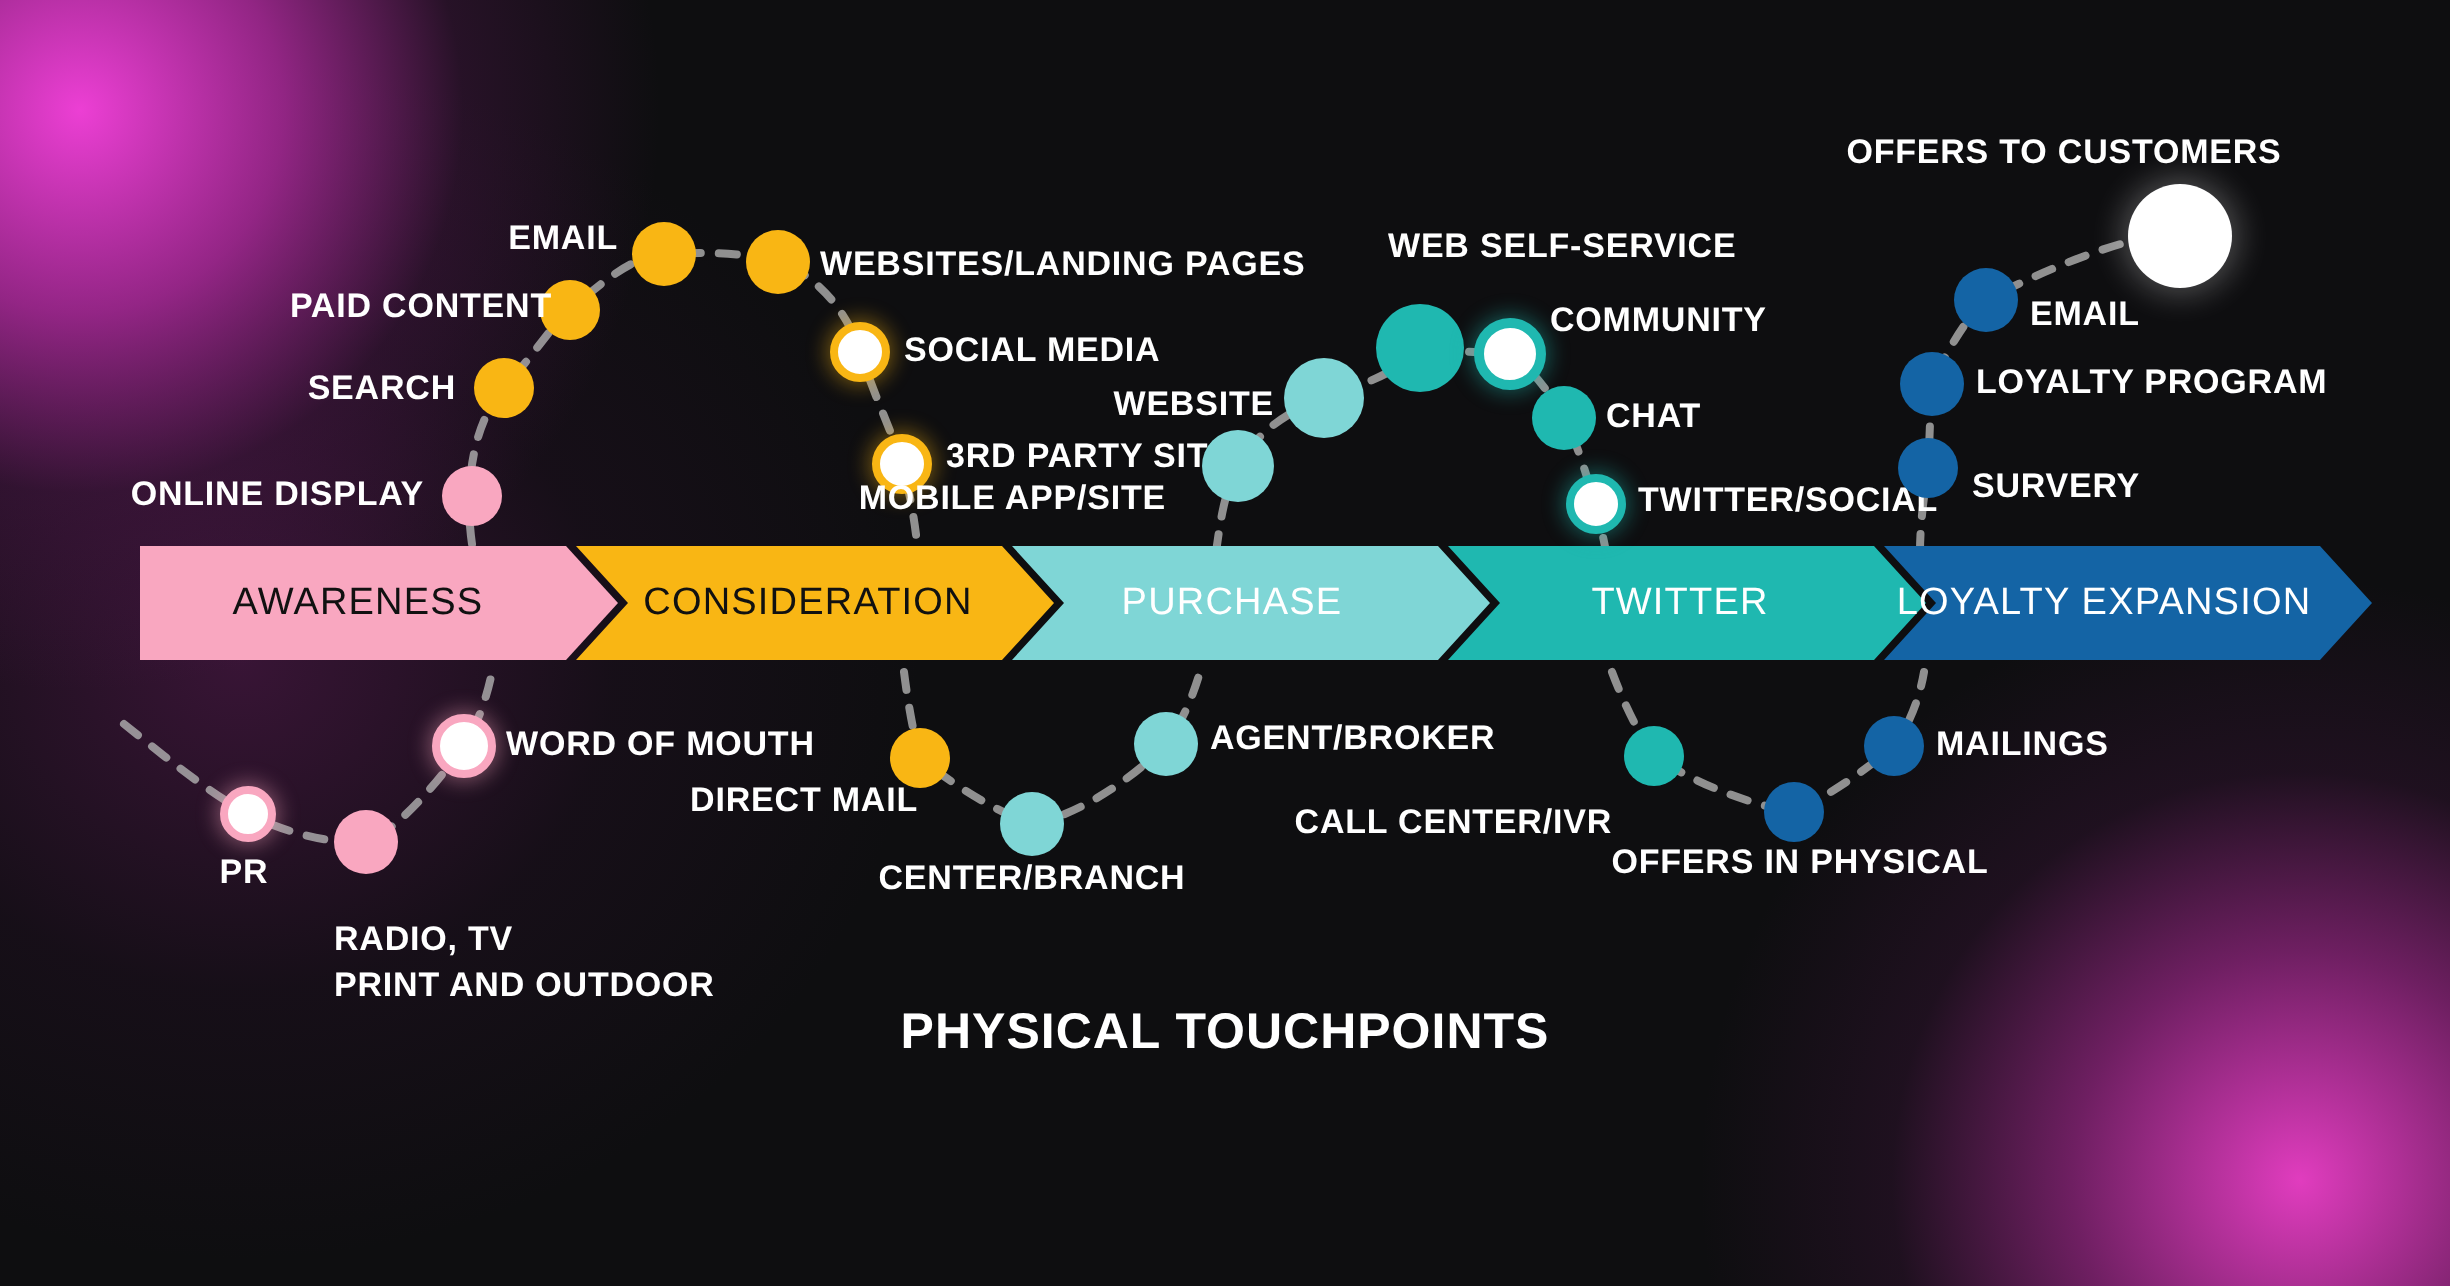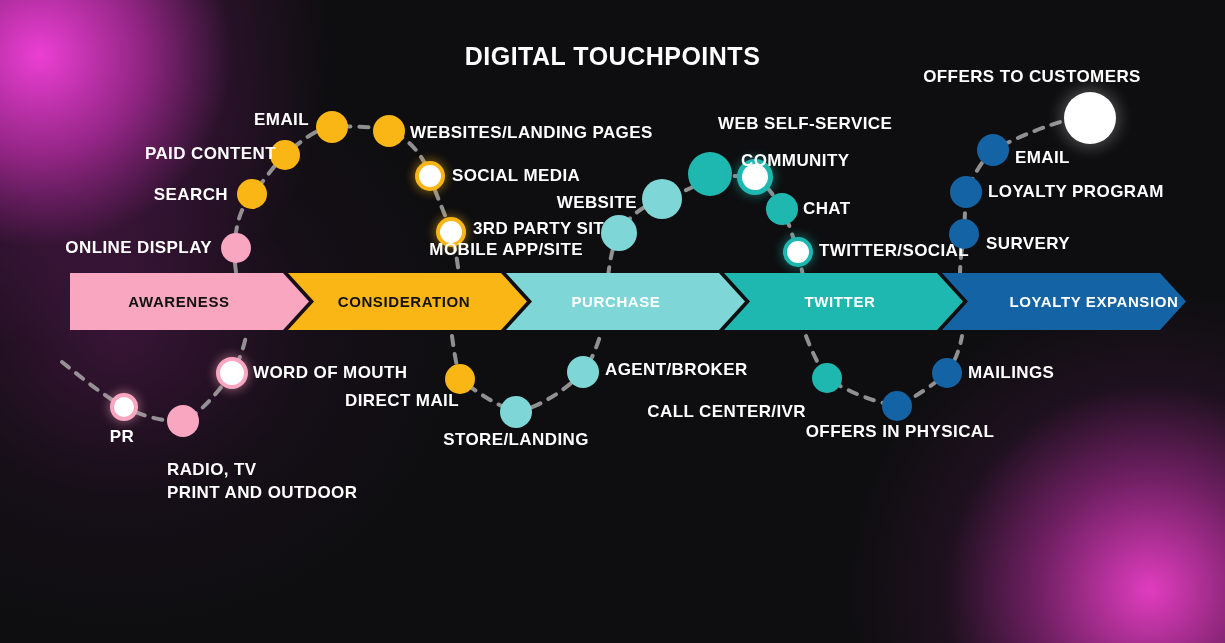--- a/index.html
+++ b/index.html
@@ -34,21 +34,21 @@
   #curve-layer{pointer-events:none;}
 
   
   #banner{position:absolute;left:70px;top:273px;width:1090px;height:57px;}
   .stage{
     position:absolute;top:0;height:57px;
     display:flex;align-items:center;justify-content:center;
   }
   .stage .stage-label{
     position:relative;z-index:2;
-    font-size:15px;font-weight:bold;letter-spacing:.6px;
+    font-size:19px;font-weight:normal;letter-spacing:.6px;
     white-space:nowrap;
   }
 
   
   .dot{
     position:absolute;border-radius:50%;
     box-sizing:border-box;
     transform:translate(-50%,-50%);
   }
   .dot.earned{background:#fff;}
@@ -64,22 +64,22 @@
   .node-label.center{transform:translate(-50%,-50%);text-align:center;}
 
   
   #footer{position:absolute;left:0;right:0;bottom:0;height:110px;}
 </style>
 </head>
 <body>
 
 <div id="stage">
 
-  <div class="section-title" id="title-digital">DIGITAL TOUCHPOINTS</div>
 
+  <div class="section-title" id="title-physical">PHYSICAL TOUCHPOINTS</div>
 
   <svg class="layer" id="curve-layer" viewBox="0 0 1225 643">
     <g fill="none" stroke="#B5B5B5" stroke-width="4" stroke-linecap="round" stroke-dasharray="9 9" opacity="0.78">
 
       <path d="M 236 272 C 232 244 236 212 252 194 C 268 176 278 160 285 155 C 300 142 316 128 332 127 C 352 126 372 126 389 131 C 408 137 424 156 430 176 C 438 200 446 216 451 232 C 456 250 458 266 459 276"></path>
 
       <path d="M 608 276 C 610 262 612 246 619 233 C 628 216 645 205 662 199 C 682 192 700 186 710 174 C 726 176 742 176 755 177 C 766 184 776 198 782 209 C 790 224 794 242 798 252 C 800 262 802 270 803 276"></path>
 
       <path d="M 960 276 C 960 262 962 248 964 234 C 965 218 965 204 966 192 C 974 174 984 158 993 150 C 1020 136 1050 124 1068 120"></path>
 
@@ -107,21 +107,21 @@
         </div>
         <div class="stage" style="left: 218px; width: 218px;">
           <span class="stage-label" style="color: rgb(17, 17, 17); margin-left: 14px;">CONSIDERATION</span>
         </div>
         <div class="stage" style="left: 436px; width: 218px;">
           <span class="stage-label" style="color: rgb(255, 255, 255); margin-left: 2px;">PURCHASE</span>
         </div>
         <div class="stage" style="left: 654px; width: 218px;">
           <span class="stage-label" style="color: rgb(255, 255, 255); margin-left: 14px;">TWITTER</span>
         </div>
-        <div class="stage" style="left: 908px; width: 218px;">
+        <div class="stage" style="left: 866px; width: 218px;">
           <span class="stage-label" style="color: rgb(255, 255, 255); margin-left: 14px;">LOYALTY EXPANSION</span>
         </div>
       </div>
   </div>
 
   <div id="nodes-digital">
       <div class="dot" style="width: 30px; height: 30px; left: 236px; top: 248px; background: rgb(249, 167, 192);"></div>
       <div class="node-label left" style="left: 212px; top: 248px;">ONLINE DISPLAY</div>
       <div class="dot" style="width: 30px; height: 30px; left: 252px; top: 194px; background: rgb(249, 182, 20);"></div>
       <div class="node-label left" style="left: 228px; top: 195px;">SEARCH</div>
@@ -133,23 +133,23 @@
       <div class="node-label right" style="left: 410px; top: 133px;">WEBSITES/LANDING PAGES</div>
       <div class="dot earned" style="width: 30px; height: 30px; left: 430px; top: 176px; background: rgb(255, 255, 255); border: 4px solid rgb(249, 182, 20); box-shadow: rgba(249, 182, 20, 0.4) 0px 0px 10px 2px;"></div>
       <div class="node-label right" style="left: 452px; top: 176px;">SOCIAL MEDIA</div>
       <div class="dot earned" style="width: 30px; height: 30px; left: 451px; top: 232px; background: rgb(255, 255, 255); border: 4px solid rgb(249, 182, 20); box-shadow: rgba(249, 182, 20, 0.4) 0px 0px 10px 2px;"></div>
       <div class="node-label right" style="left: 473px; top: 229px;">3RD PARTY SITES</div>
       <div class="dot" style="width: 36px; height: 36px; left: 619px; top: 233px; background: rgb(127, 214, 214);"></div>
       <div class="node-label left" style="left: 583px; top: 250px;">MOBILE APP/SITE</div>
       <div class="dot" style="width: 40px; height: 40px; left: 662px; top: 199px; background: rgb(127, 214, 214);"></div>
       <div class="node-label left" style="left: 637px; top: 203px;">WEBSITE</div>
       <div class="dot" style="width: 44px; height: 44px; left: 710px; top: 174px; background: rgb(31, 184, 176);"></div>
-      <div class="node-label right" style="left: 718px; top: 124px;">WEB SELF-SERVICE</div>
+      <div class="node-label right" style="left: 694px; top: 124px;">WEB SELF-SERVICE</div>
       <div class="dot earned" style="width: 36px; height: 36px; left: 755px; top: 177px; background: rgb(255, 255, 255); border: 5px solid rgb(31, 184, 176); box-shadow: rgba(31, 184, 176, 0.4) 0px 0px 10px 2px;"></div>
-      <div class="node-label right" style="left: 741px; top: 161px;">COMMUNITY</div>
+      <div class="node-label right" style="left: 775px; top: 161px;">COMMUNITY</div>
       <div class="dot" style="width: 32px; height: 32px; left: 782px; top: 209px; background: rgb(31, 184, 176);"></div>
       <div class="node-label right" style="left: 803px; top: 209px;">CHAT</div>
       <div class="dot earned" style="width: 30px; height: 30px; left: 798px; top: 252px; background: rgb(255, 255, 255); border: 4px solid rgb(31, 184, 176); box-shadow: rgba(31, 184, 176, 0.4) 0px 0px 10px 2px;"></div>
       <div class="node-label right" style="left: 819px; top: 251px;">TWITTER/SOCIAL</div>
       <div class="dot" style="width: 30px; height: 30px; left: 964px; top: 234px; background: rgb(20, 100, 165);"></div>
       <div class="node-label right" style="left: 986px; top: 244px;">SURVERY</div>
       <div class="dot" style="width: 32px; height: 32px; left: 966px; top: 192px; background: rgb(20, 100, 165);"></div>
       <div class="node-label right" style="left: 988px; top: 192px;">LOYALTY PROGRAM</div>
       <div class="dot" style="width: 32px; height: 32px; left: 993px; top: 150px; background: rgb(20, 100, 165);"></div>
       <div class="node-label right" style="left: 1015px; top: 158px;">EMAIL</div>
@@ -160,21 +160,21 @@
       <div class="dot earned" style="width: 28px; height: 28px; left: 124px; top: 407px; background: rgb(255, 255, 255); border: 4px solid rgb(249, 167, 192); box-shadow: rgba(249, 167, 192, 0.4) 0px 0px 10px 2px;"></div>
       <div class="node-label center" style="left: 122px; top: 437px;">PR</div>
       <div class="dot" style="width: 32px; height: 32px; left: 183px; top: 421px; background: rgb(249, 167, 192);"></div>
       <div class="node-label" style="left: 167px; top: 459px; transform: translateY(0px);">RADIO, TV
 PRINT AND OUTDOOR</div>
       <div class="dot earned" style="width: 32px; height: 32px; left: 232px; top: 373px; background: rgb(255, 255, 255); border: 4px solid rgb(249, 167, 192); box-shadow: rgba(249, 167, 192, 0.4) 0px 0px 10px 2px;"></div>
       <div class="node-label right" style="left: 253px; top: 373px;">WORD OF MOUTH</div>
       <div class="dot" style="width: 30px; height: 30px; left: 460px; top: 379px; background: rgb(249, 182, 20);"></div>
       <div class="node-label left" style="left: 437px; top: 401px; margin-left: 22px;">DIRECT MAIL</div>
       <div class="dot" style="width: 32px; height: 32px; left: 516px; top: 412px; background: rgb(127, 214, 214);"></div>
-      <div class="node-label center" style="left: 516px; top: 440px;">STORE/LANDING</div>
+      <div class="node-label center" style="left: 516px; top: 440px;">CENTER/BRANCH</div>
       <div class="dot" style="width: 32px; height: 32px; left: 583px; top: 372px; background: rgb(127, 214, 214);"></div>
       <div class="node-label right" style="left: 605px; top: 370px;">AGENT/BROKER</div>
       <div class="dot" style="width: 30px; height: 30px; left: 827px; top: 378px; background: rgb(31, 184, 176);"></div>
       <div class="node-label left" style="left: 806px; top: 412px;">CALL CENTER/IVR</div>
       <div class="dot" style="width: 30px; height: 30px; left: 897px; top: 406px; background: rgb(20, 100, 165);"></div>
       <div class="node-label center" style="left: 900px; top: 432px;">OFFERS IN PHYSICAL</div>
       <div class="dot" style="width: 30px; height: 30px; left: 947px; top: 373px; background: rgb(20, 100, 165);"></div>
       <div class="node-label right" style="left: 968px; top: 373px;">MAILINGS</div>
     </div>
 

